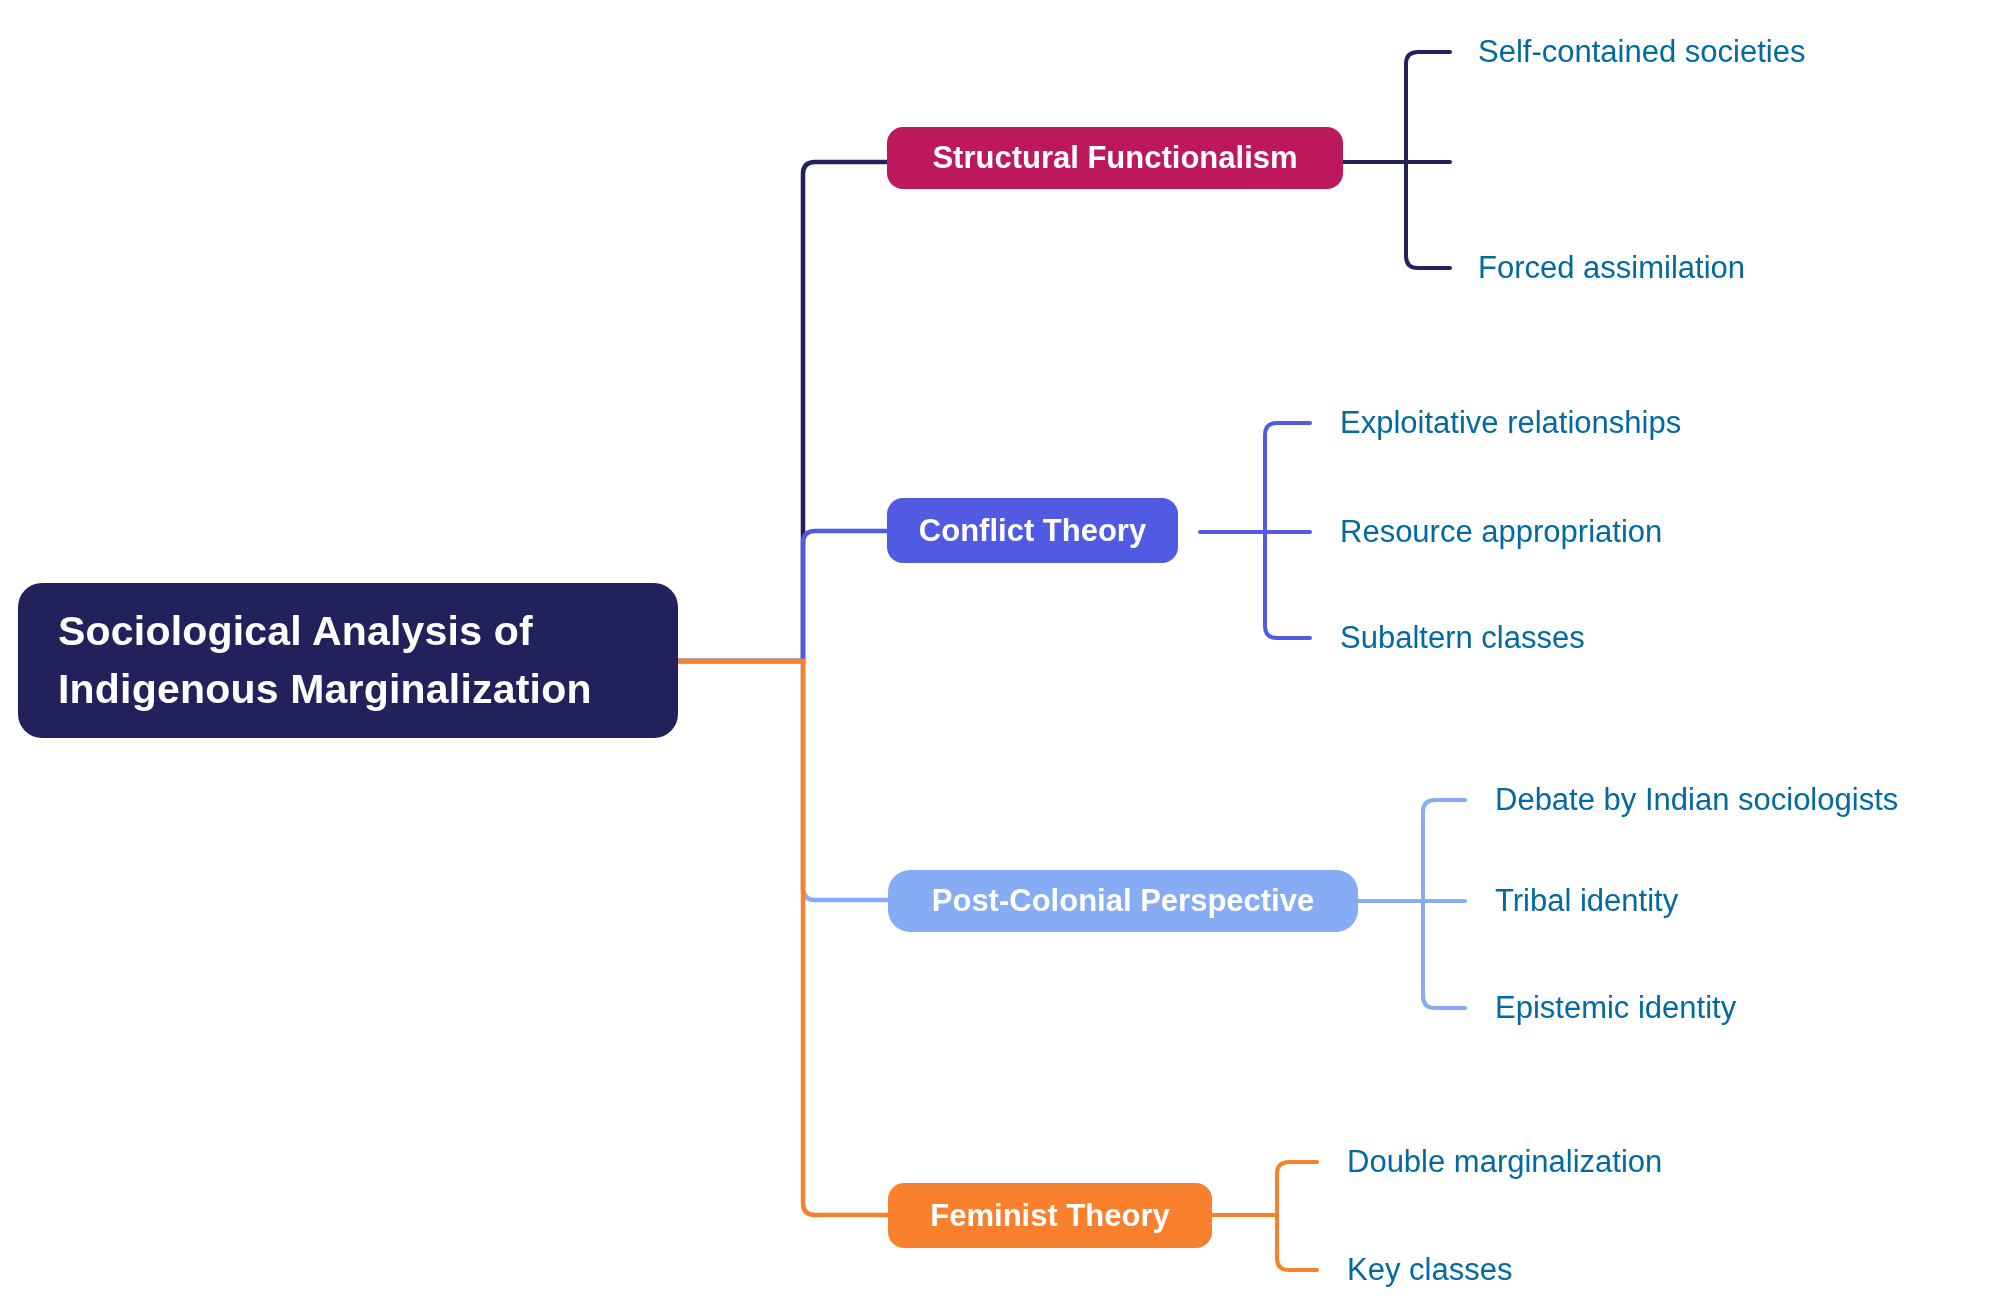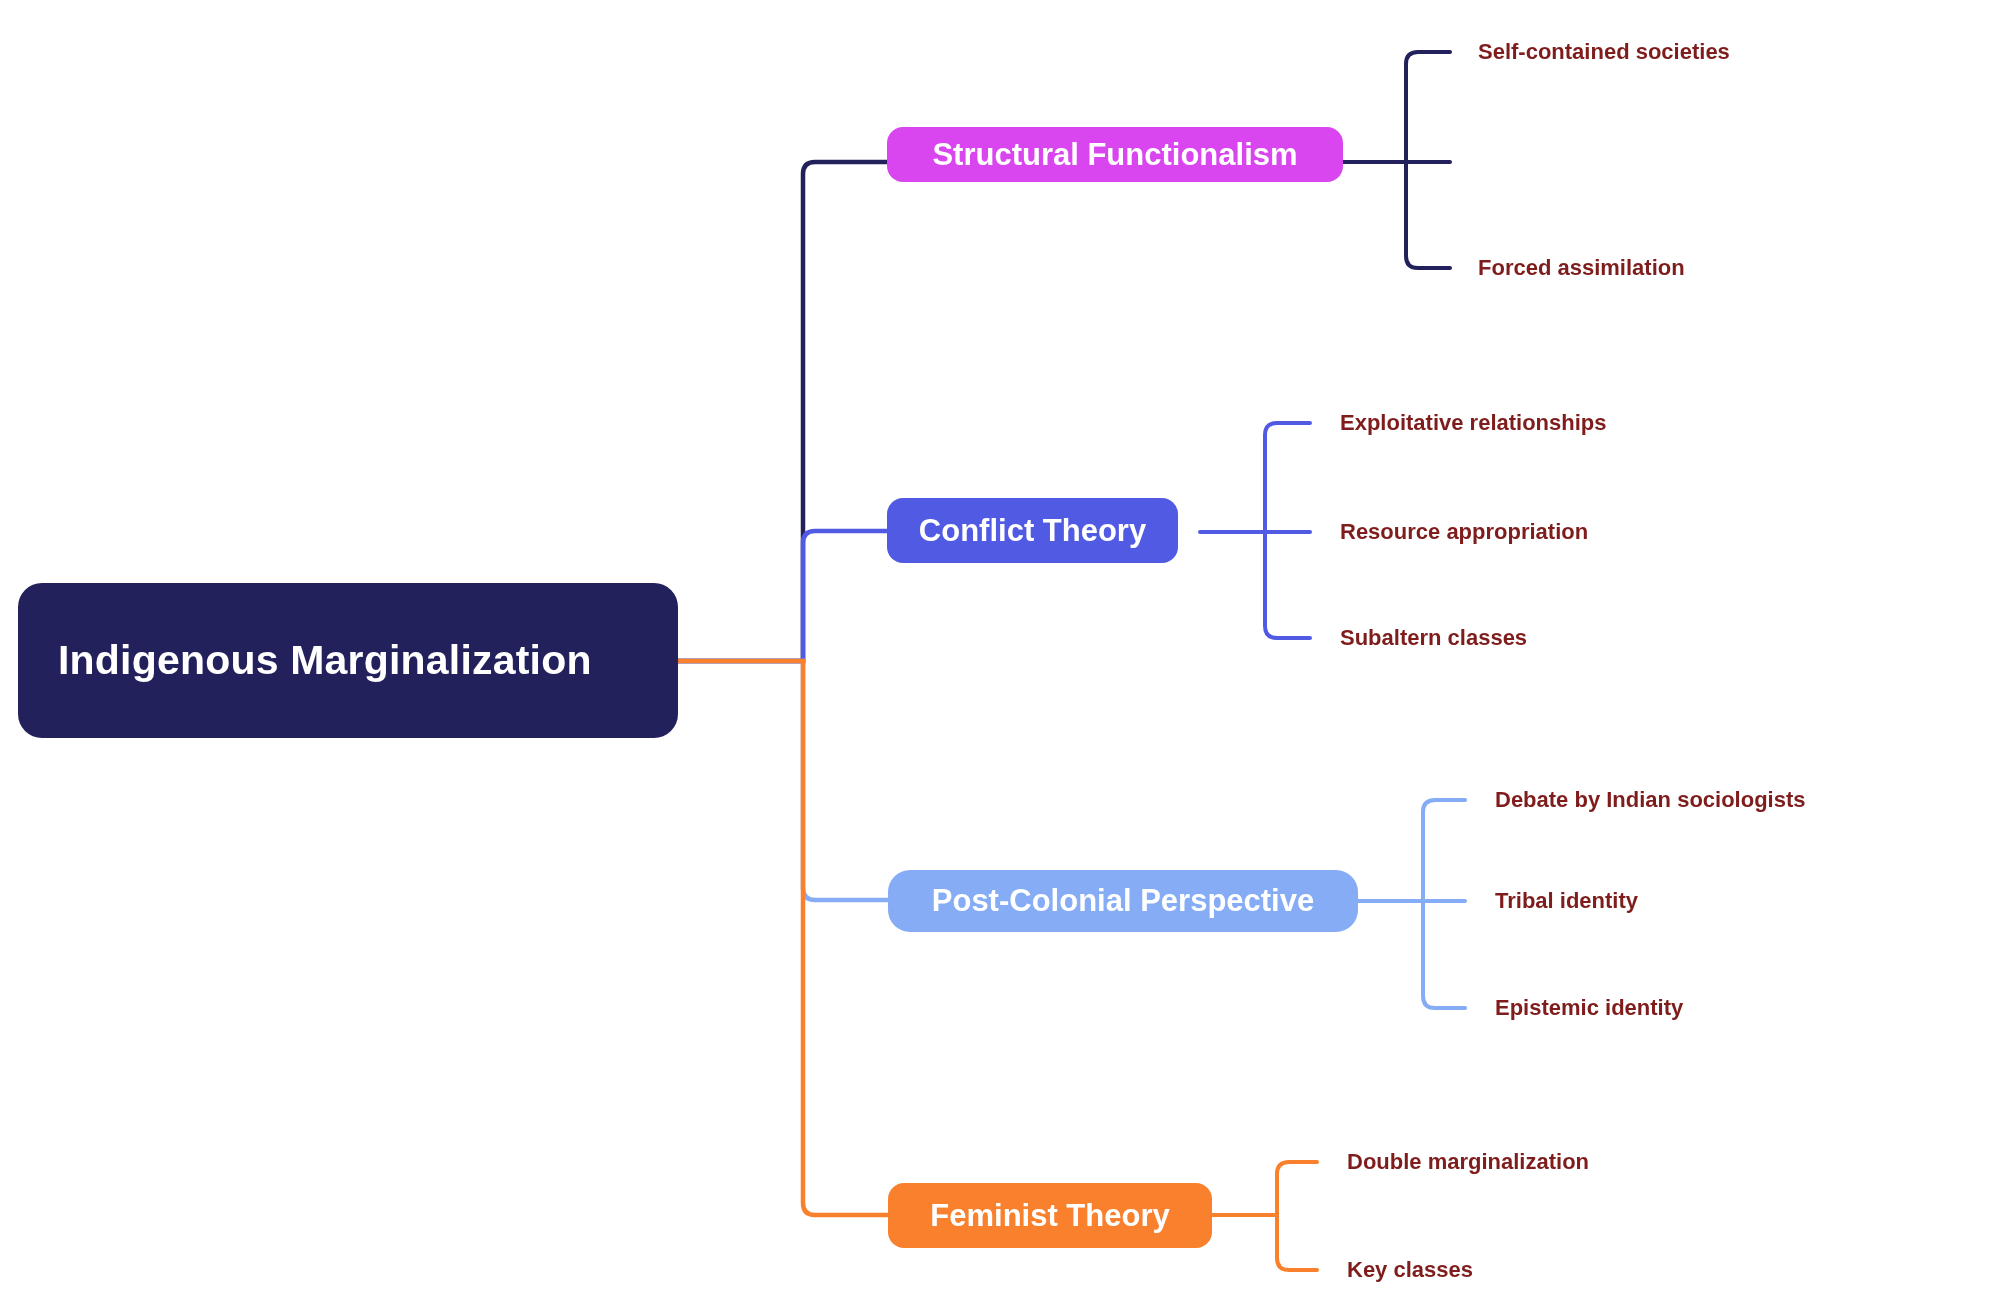--- a/index.html
+++ b/index.html
@@ -23,31 +23,30 @@
     flex-direction:column;align-items:flex-start;justify-content:center;
     padding-left:40px;
     font-size:41px;line-height:1.40;
     letter-spacing:0.2px;
   }
   .branch-node{
     border-radius:16px;
     font-size:31px;
     white-space:nowrap;
   }
-  .branch-structural{left:887px;top:127px;width:456px;height:55px;background:#d946ef;}
+  .branch-structural{left:887px;top:127px;width:456px;height:62px;background:#be185d;}
   .branch-conflict{left:887px;top:498px;width:291px;height:65px;background:#515ae3;}
   .branch-postcolonial{left:888px;top:870px;width:470px;height:62px;background:#85acf4;border-radius:22px;}
   .branch-feminist{left:888px;top:1183px;width:324px;height:65px;background:#f9812e;}
   .leaf{
     position:absolute;
     transform:translateY(-50%);
-    color:#7f1d1d;
-    font-size:22px;
+    color:#0369a1;
+    font-size:31px;
     white-space:nowrap;
-    font-weight:bold;
   }
 </style>
 </head>
 <body>
 
 <div id="canvas">
 
   <svg id="connector-svg" viewBox="0 0 1994 1309" xmlns="http://www.w3.org/2000/svg">
 
     <g fill="none" stroke-width="4.5" stroke-linecap="round">
@@ -59,20 +58,21 @@
 
     <g fill="none" stroke-width="4" stroke-linecap="round" stroke-linejoin="round">
       <path d="M1343,162 H1450 M1450,52 H1418 Q1406,52 1406,64 V256 Q1406,268 1418,268 H1450" stroke="#23215c"></path>
       <path d="M1200,532 H1310 M1310,423 H1277 Q1265,423 1265,435 V626 Q1265,638 1277,638 H1310" stroke="#515ae3"></path>
       <path d="M1358,901 H1465 M1465,800 H1435 Q1423,800 1423,812 V996 Q1423,1008 1435,1008 H1465" stroke="#85acf4"></path>
       <path d="M1212,1215 H1277 M1317,1162 H1289 Q1277,1162 1277,1174 V1258 Q1277,1270 1289,1270 H1317" stroke="#f9812e"></path>
     </g>
   </svg>
 
   <div class="node root-node">
+    <span>Sociological Analysis of</span>
     <span>Indigenous Marginalization</span>
   </div>
 
   <div class="node branch-node branch-structural">
     <span>Structural Functionalism</span>
   </div>
   <div class="node branch-node branch-conflict">
     <span>Conflict Theory</span>
   </div>
   <div class="node branch-node branch-postcolonial">

